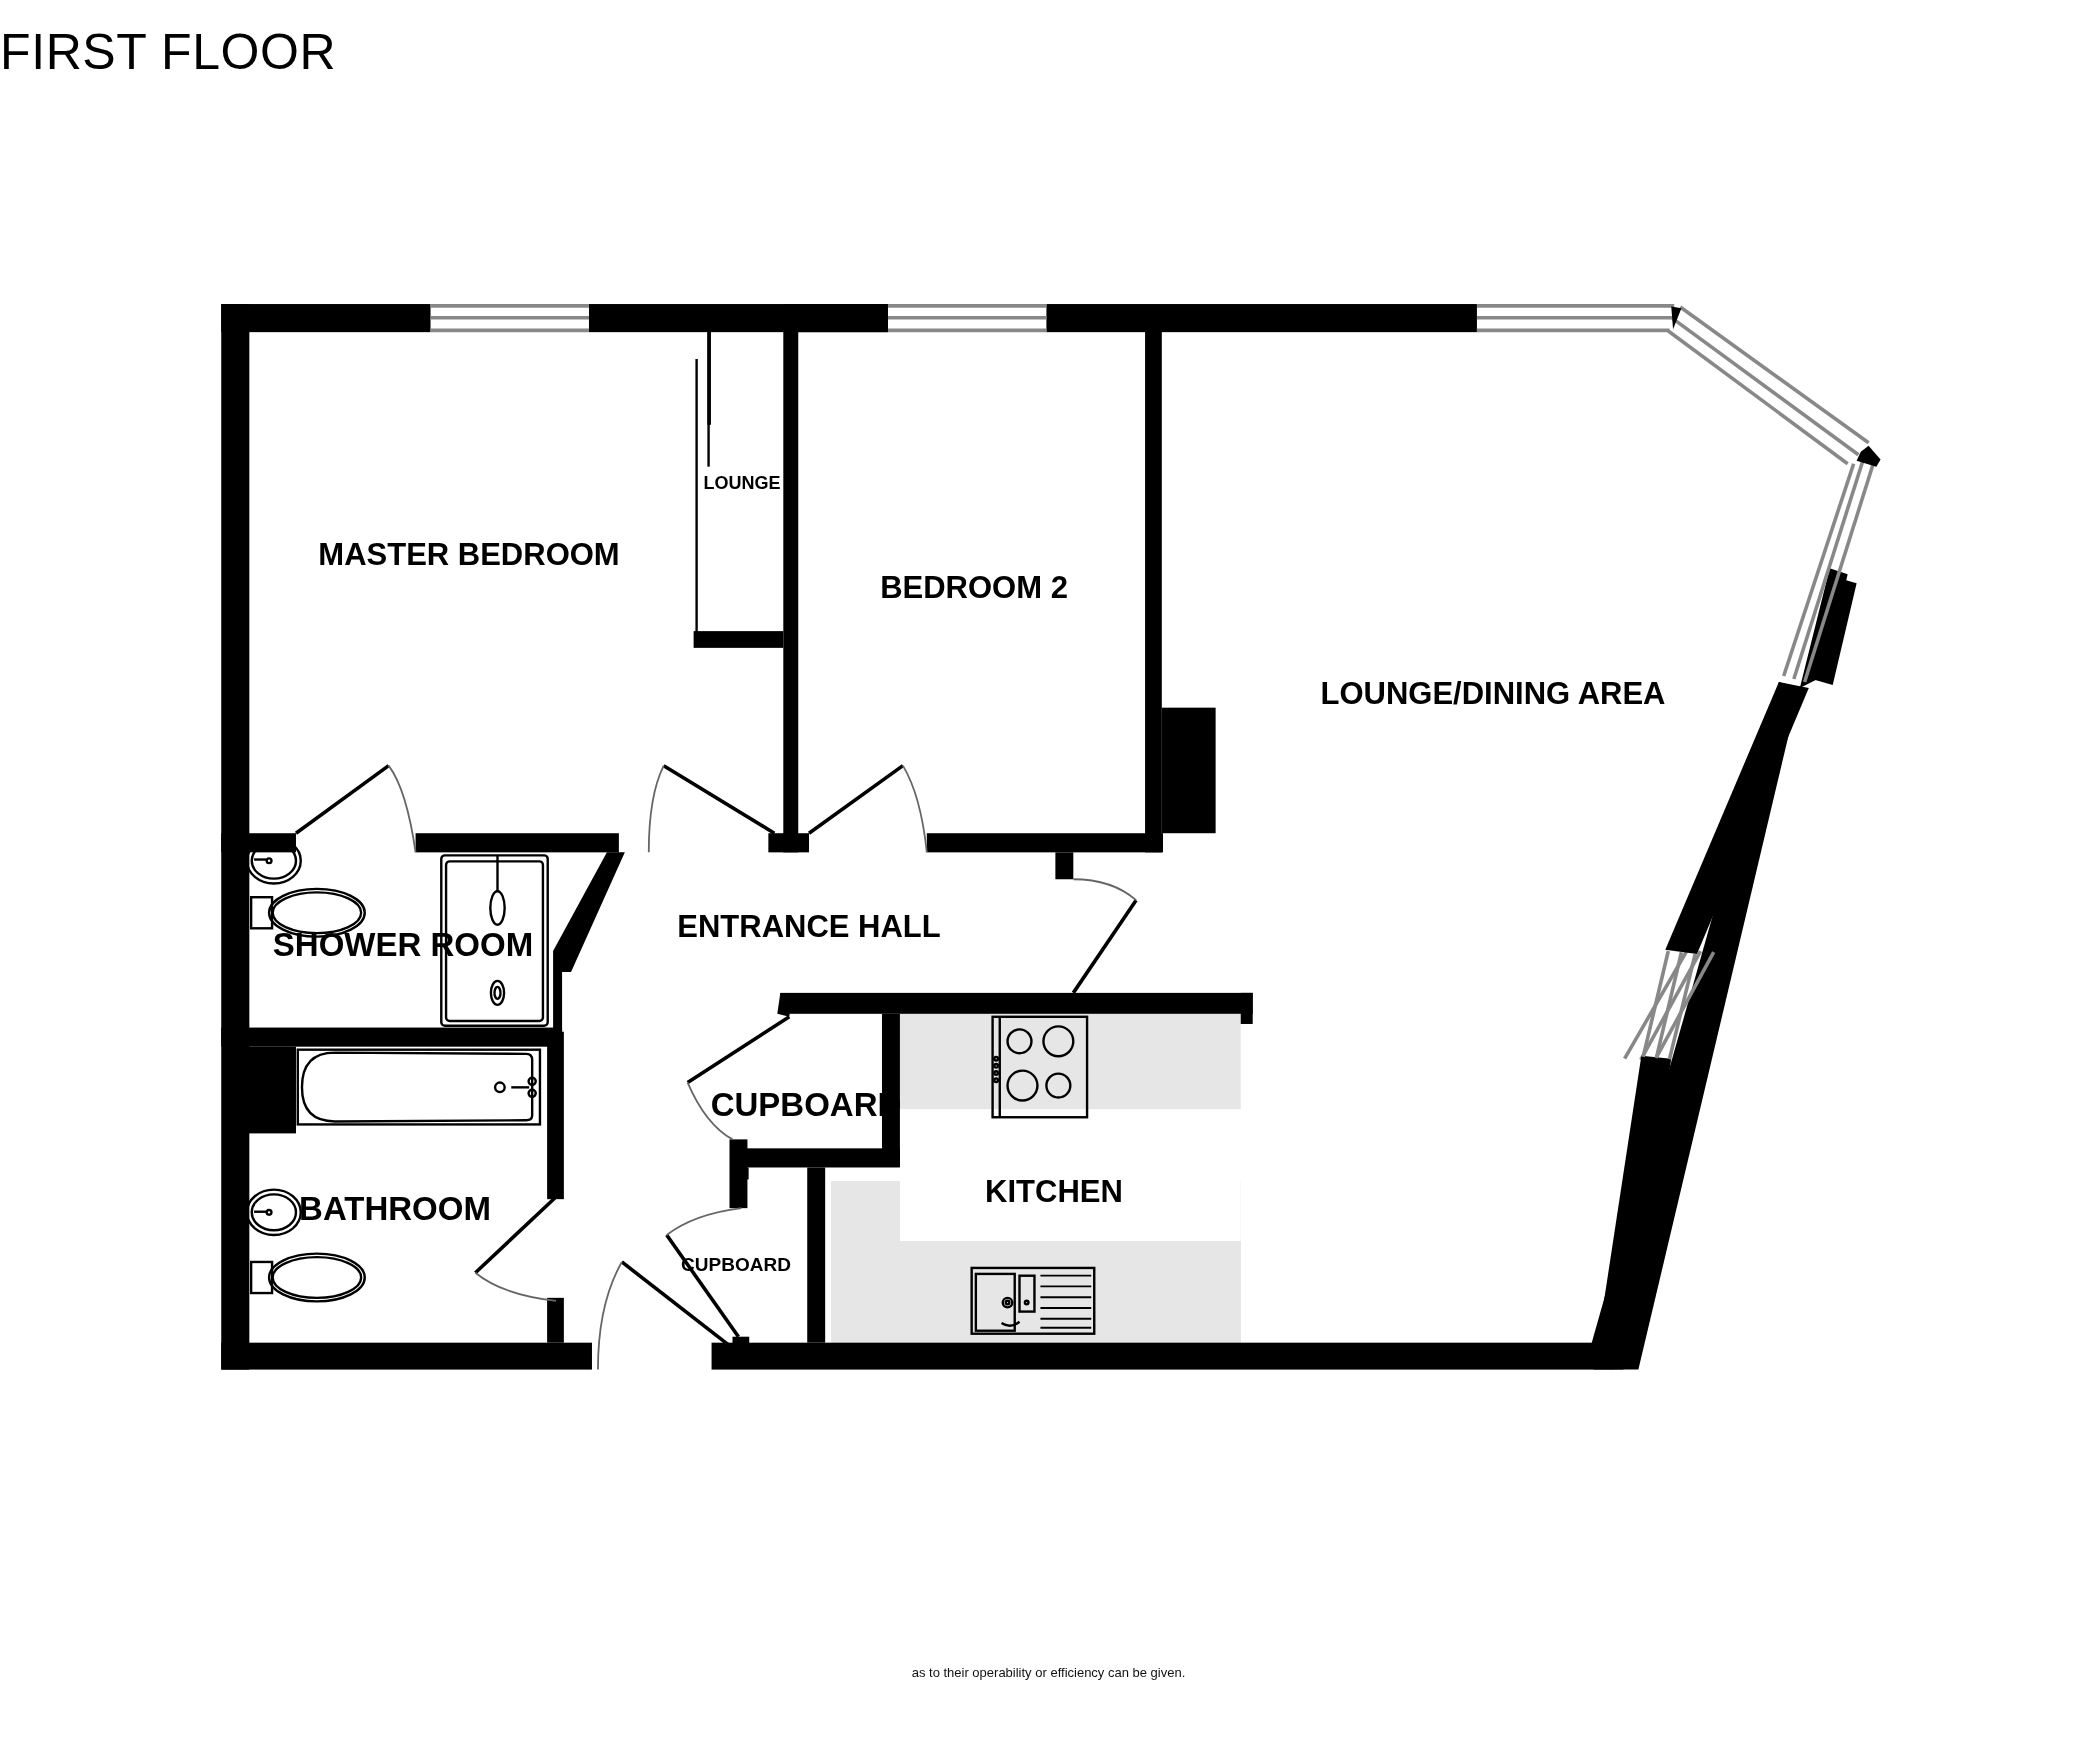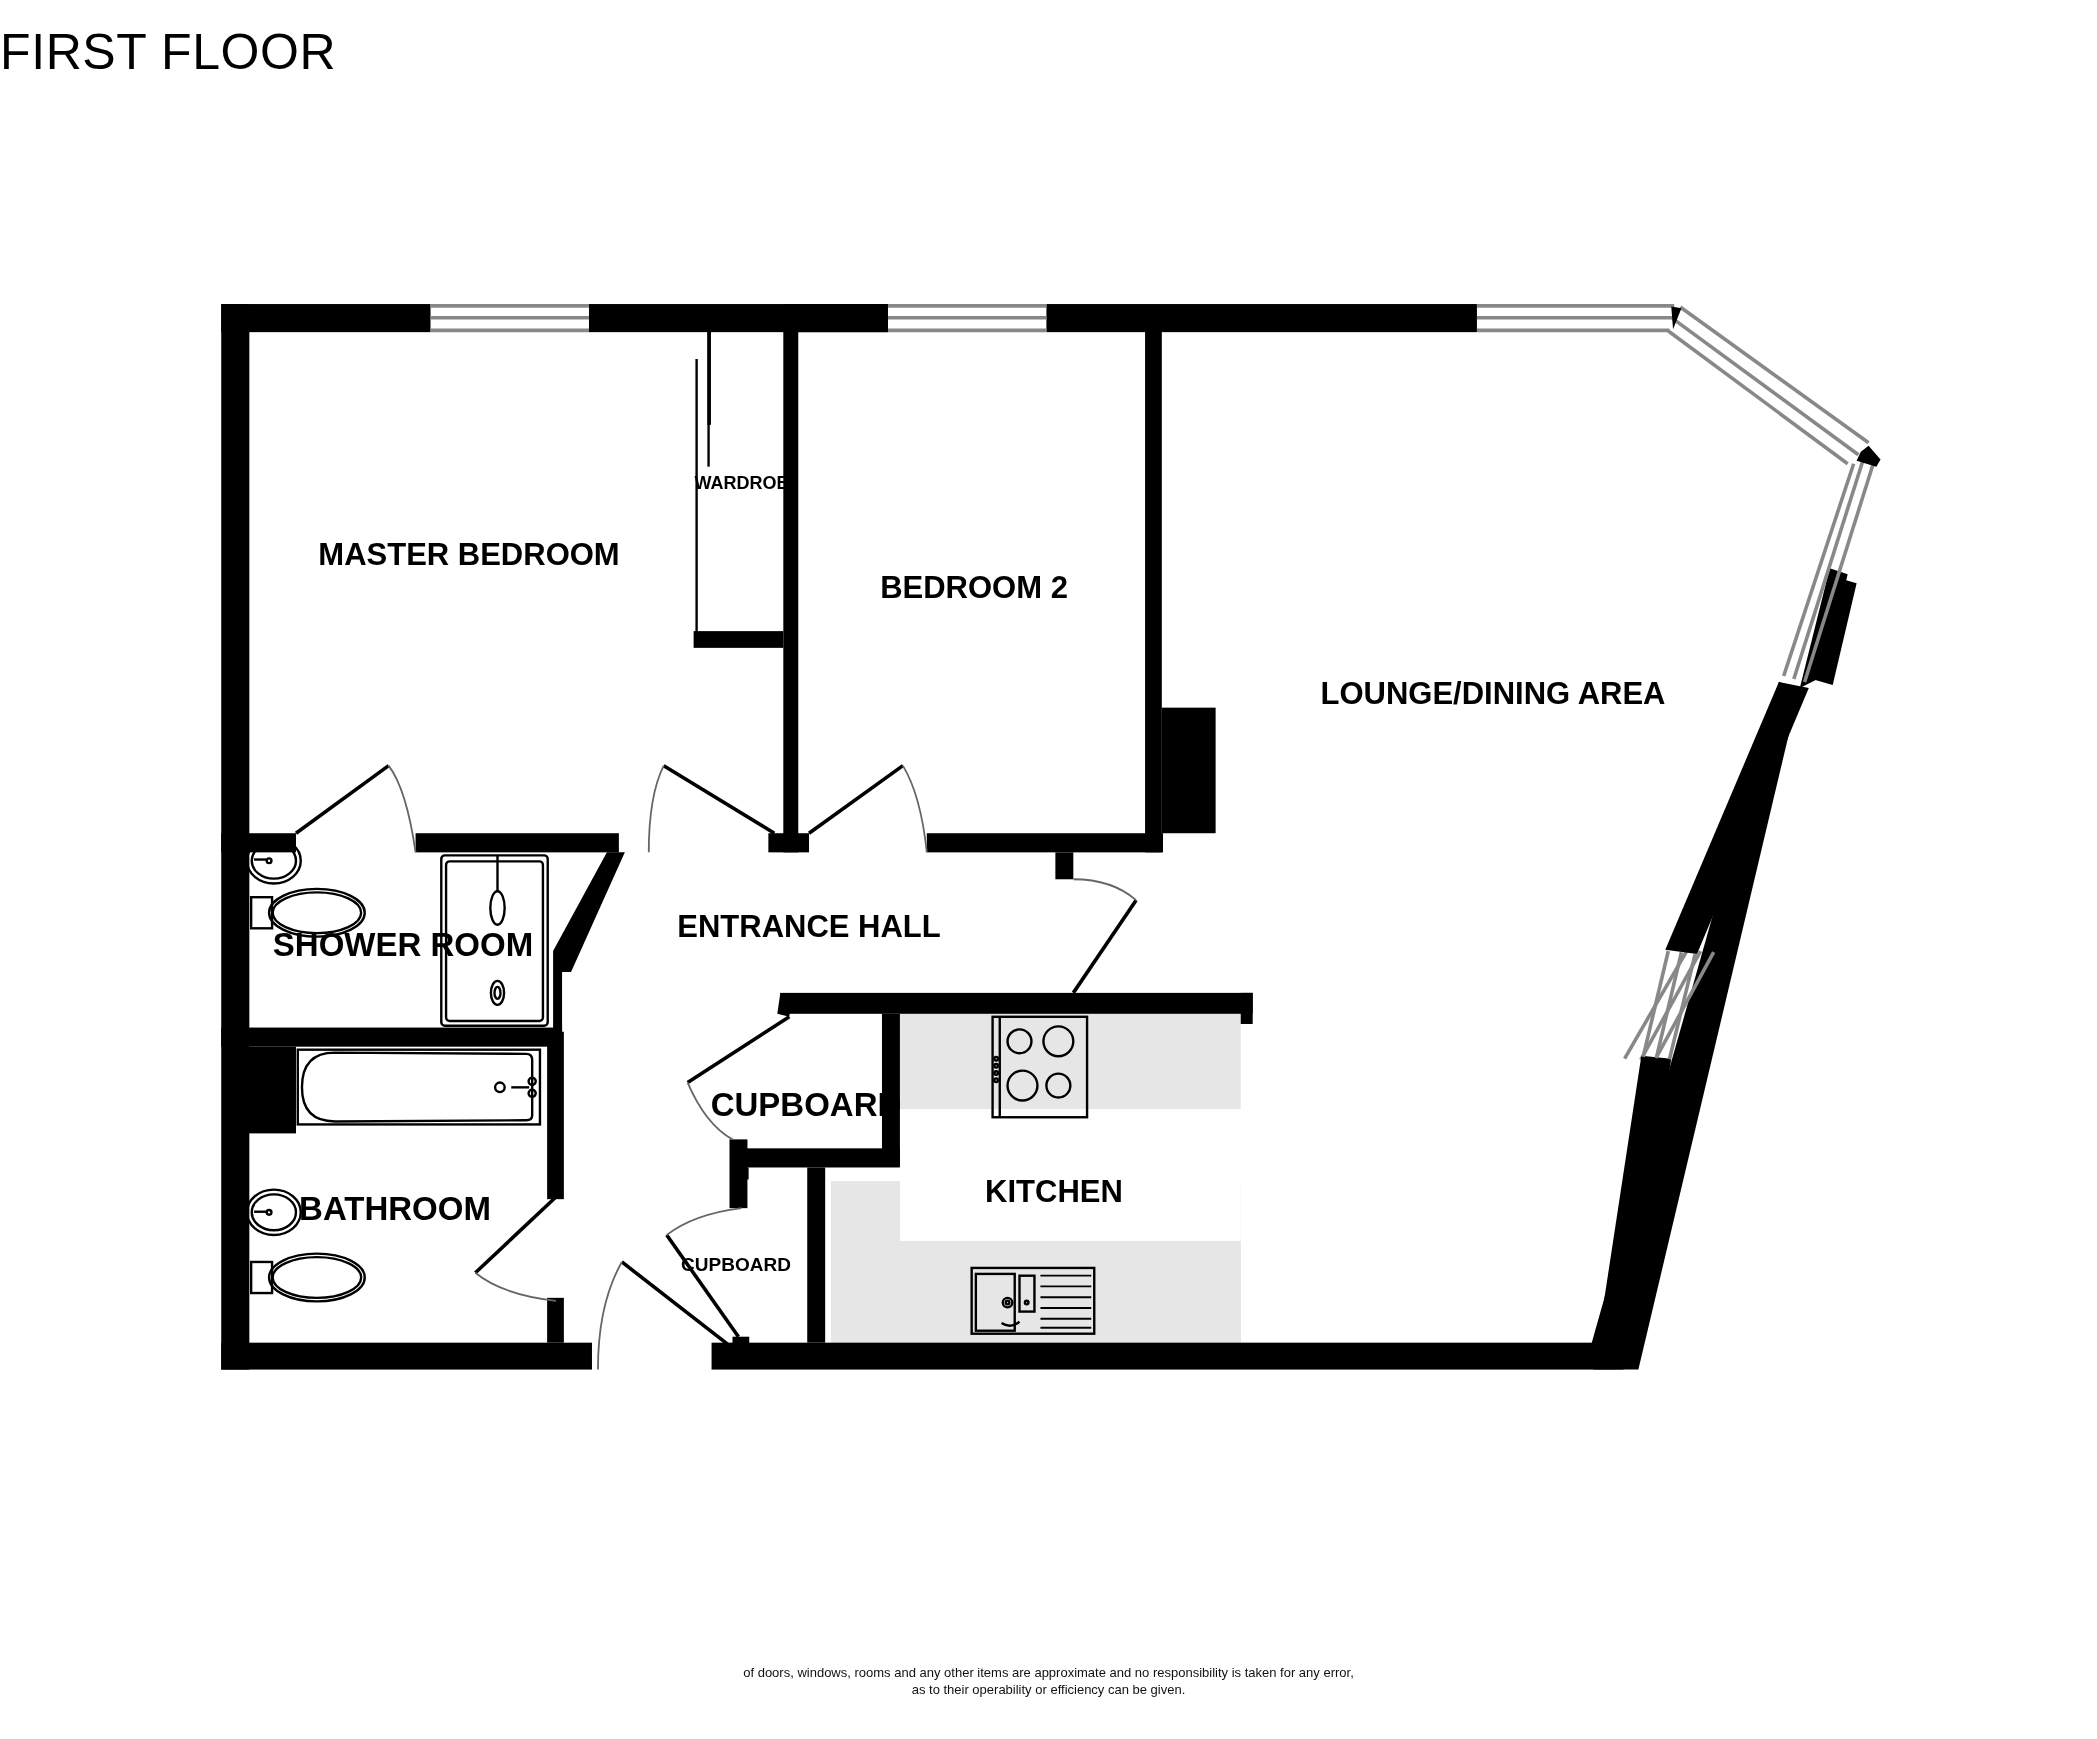--- a/index.html
+++ b/index.html
@@ -221,28 +221,27 @@
         <line x1="1740" y1="2151" x2="1825" y2="2151"></line>
       <line x1="1740" y1="2169" x2="1825" y2="2169"></line>
         <line x1="1740" y1="2187" x2="1825" y2="2187"></line>
       <line x1="1740" y1="2205" x2="1825" y2="2205"></line>
         <line x1="1740" y1="2220" x2="1825" y2="2220"></line>
     </g>
   </g>
 </svg>
 
 <div class="label lg" style="left:469px; top:554px;">MASTER BEDROOM</div>
-<div class="label xs" style="left:742px; top:483px;">WARDROB</div>
+<div class="label xs" style="left:742px; top:483px;">LOUNGE</div>
 <div class="label lg" style="left:974px; top:587px;">BEDROOM 2</div>
 <div class="label lg" style="left:1493px; top:693px;">LOUNGE/DINING AREA</div>
 <div class="label lg" style="left:809px; top:926px;">ENTRANCE HALL</div>
 <div class="label md" style="left:403px; top:944px;">SHOWER ROOM</div>
 <div class="label md" style="left:395px; top:1208px;">BATHROOM</div>
 <div class="label md" style="left:806px; top:1104px;">CUPBOARD</div>
 <div class="label sm" style="left:736px; top:1264px;">CUPBOARD</div>
 <div class="label lg" style="left:1054px; top:1191px;">KITCHEN</div>
 
 <div class="disclaimer">
-  <div>of doors, windows, rooms and any other items are approximate and no responsibility is taken for any error,</div>
   <div>as to their operability or efficiency can be given.</div>
 
 </div>
 
 
 </body></html>

